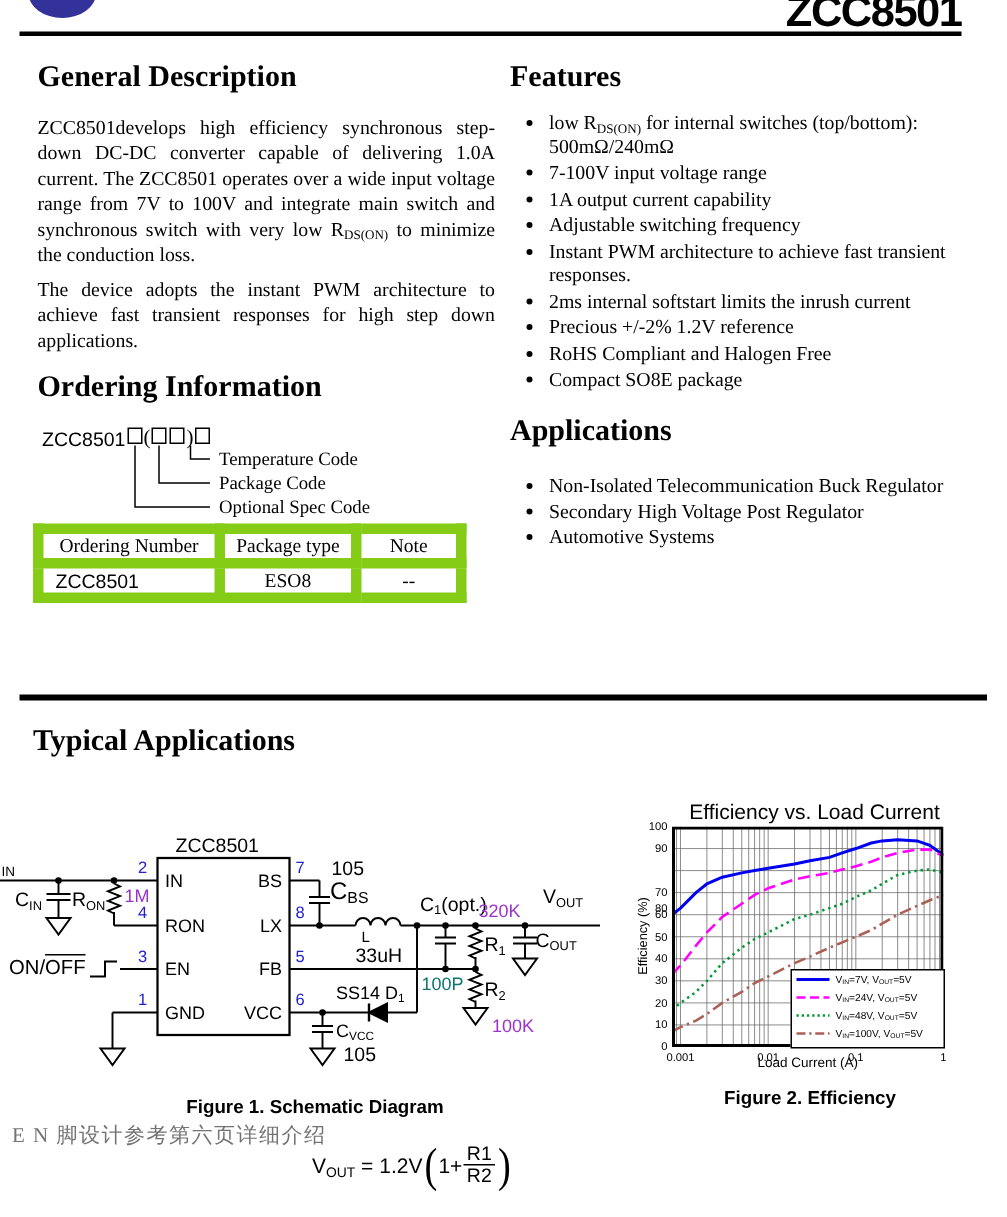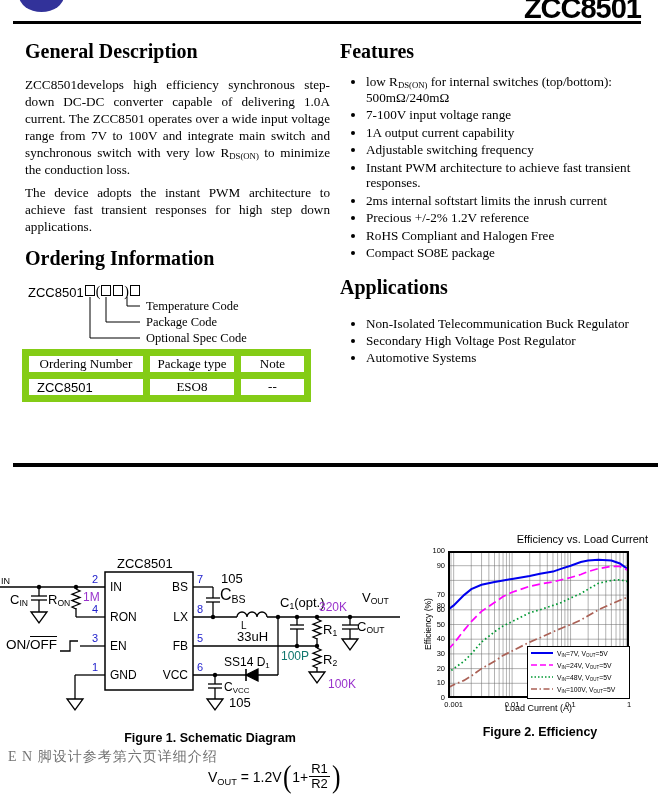--- a/index.html
+++ b/index.html
@@ -111,20 +111,21 @@
     </ul>
 
   <h2 class="sec abs" style="left:340px;top:276px;">Applications</h2>
   <ul class="blist applist abs" id="applications-list" style="left:344px;top:315px;width:312px;">
       <li>Non-Isolated Telecommunication Buck Regulator</li>
       <li>Secondary High Voltage Post Regulator</li>
       <li>Automotive Systems</li>
     </ul>
 
   <div class="abs rule" style="left:13px;top:463px;width:645px;height:4px;"></div>
+  <h2 class="sec abs" style="left:22px;top:483px;">Typical Applications</h2>
 
   <div id="fig1" class="abs" style="left:0;top:535px;width:420px;height:215px;">
     <svg width="420" height="200">
       <g stroke="#000" stroke-width="1.3" fill="none">
 
         <line x1="0" y1="52" x2="105" y2="52"></line>
         <line x1="39" y1="52" x2="39" y2="61"></line>
           <line x1="31" y1="61" x2="47" y2="61"></line>
           <line x1="31" y1="65" x2="47" y2="65"></line>
           <line x1="39" y1="65" x2="39" y2="77"></line>
@@ -235,21 +236,21 @@
     <span class="slabel comp-val" style="left: 328px; top: 143px; color: rgb(153, 51, 204);">100K</span>
     <span class="slabel" style="left:362px;top:56px;font-size:13px;">V<sub>OUT</sub></span>
     <span class="slabel" style="left:357px;top:85px;font-size:13px;">C<sub>OUT</sub></span>
     <span class="slabel" style="left:224px;top:121px;">SS14 D<sub>1</sub></span>
     <span class="slabel" style="left:224px;top:146px;">C<sub>VCC</sub></span>
     <span class="slabel" style="left:229px;top:161px;font-size:13px;">105</span>
     <div class="abs cap" style="left:0;top:196px;width:420px;">Figure 1. Schematic Diagram</div>
   </div>
 
   <div id="fig2" class="abs" style="left:420px;top:531px;width:251px;height:215px;">
-    <div class="abs" style="left:18px;top:2px;width:210px;text-align:right;font-size:11px;">Efficiency vs. Load Current</div>
+    <div class="abs" style="left:18px;top:2px;width:210px;text-align:center;font-size:14px;">Efficiency vs. Load Current</div>
     <svg id="plot-svg" class="abs" style="left:28px;top:20px;" width="181" height="147">
         <line x1="2.9896272491246827" y1="0" x2="2.9896272491246827" y2="147" stroke="#666" stroke-width="0.5"></line>
         <line x1="23.257744418501265" y1="0" x2="23.257744418501265" y2="147" stroke="#666" stroke-width="0.5"></line>
         <line x1="33.54946027566311" y1="0" x2="33.54946027566311" y2="147" stroke="#666" stroke-width="0.5"></line>
         <line x1="40.851548883700254" y1="0" x2="40.851548883700254" y2="147" stroke="#666" stroke-width="0.5"></line>
         <line x1="46.51548883700253" y1="0" x2="46.51548883700253" y2="147" stroke="#666" stroke-width="0.5"></line>
         <line x1="51.1432647408621" y1="0" x2="51.1432647408621" y2="147" stroke="#666" stroke-width="0.5"></line>
         <line x1="55.055993516397706" y1="0" x2="55.055993516397706" y2="147" stroke="#666" stroke-width="0.5"></line>
         <line x1="58.44535334889924" y1="0" x2="58.44535334889924" y2="147" stroke="#666" stroke-width="0.5"></line>
         <line x1="61.43498059802393" y1="0" x2="61.43498059802393" y2="147" stroke="#666" stroke-width="0.5"></line>

